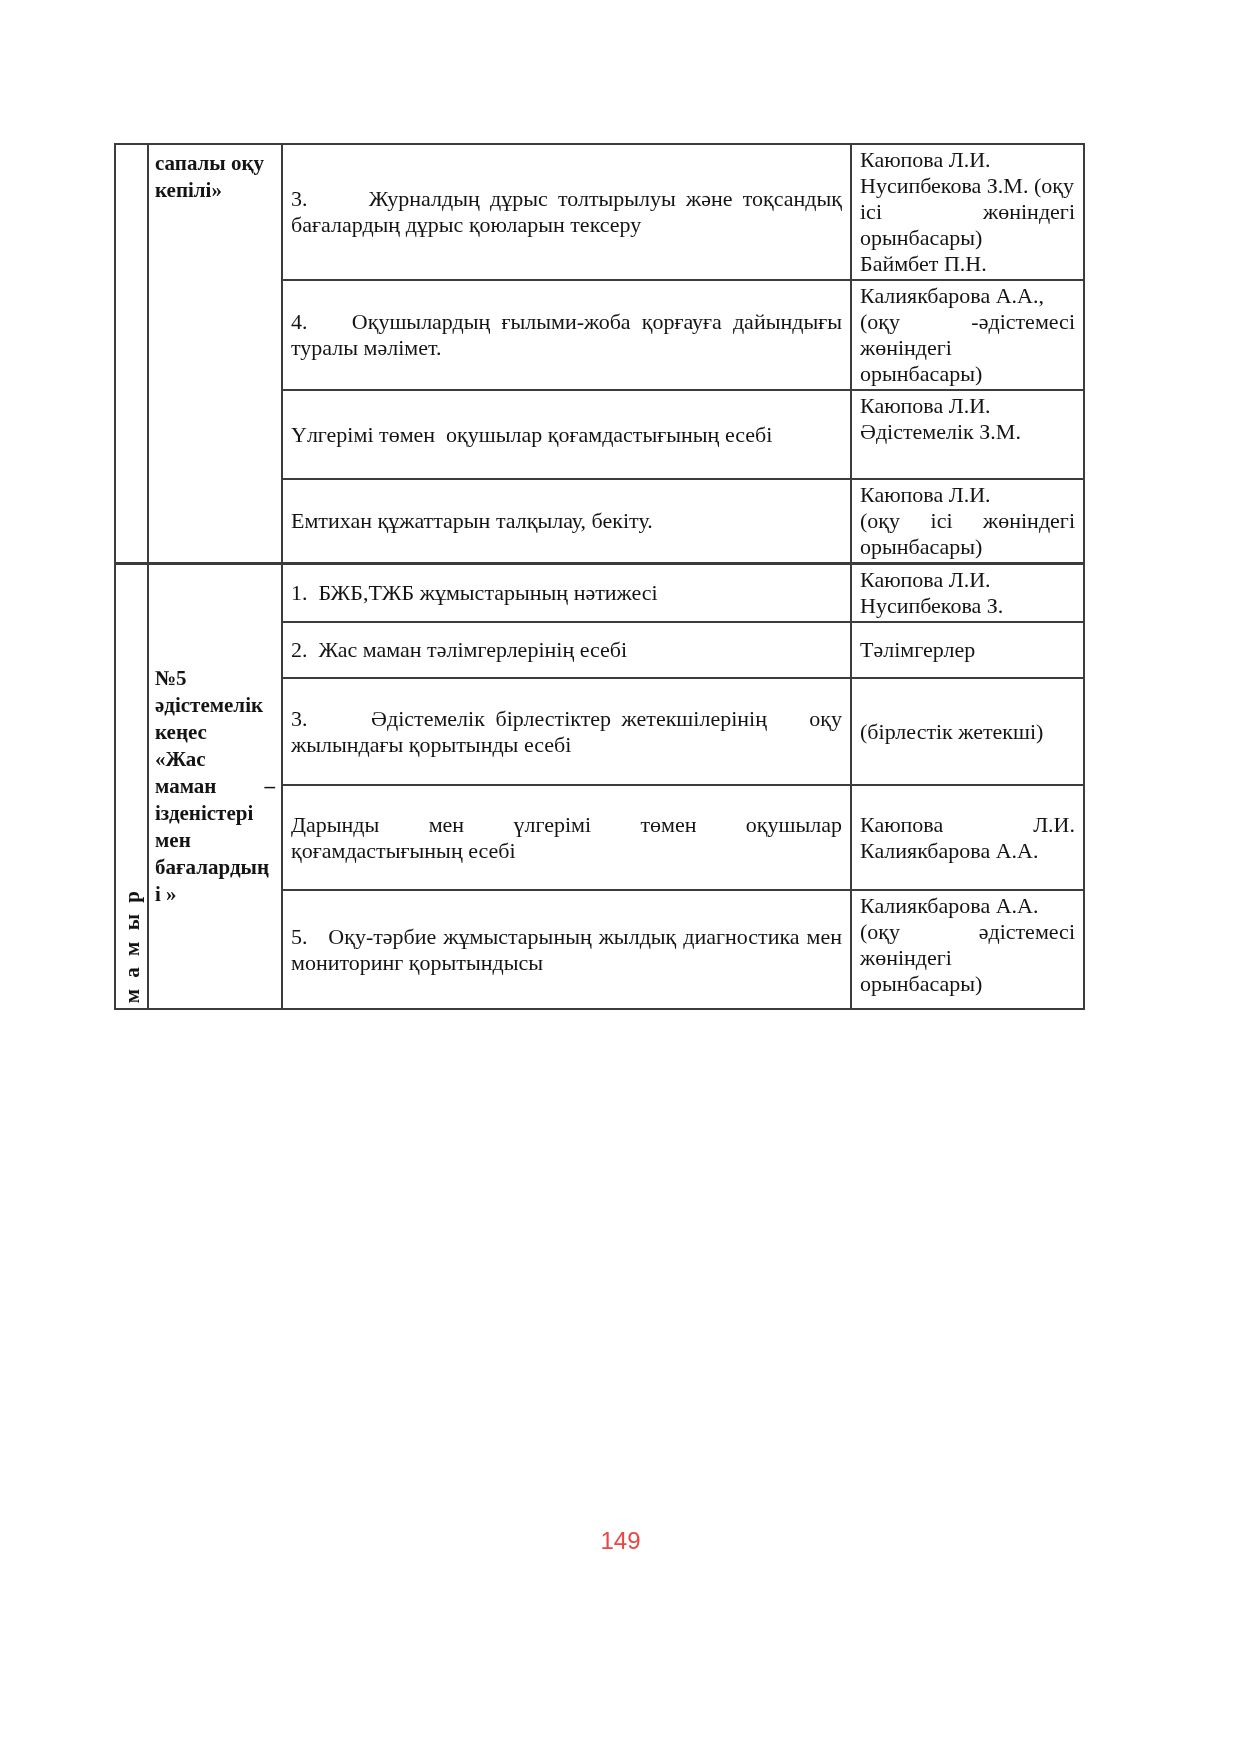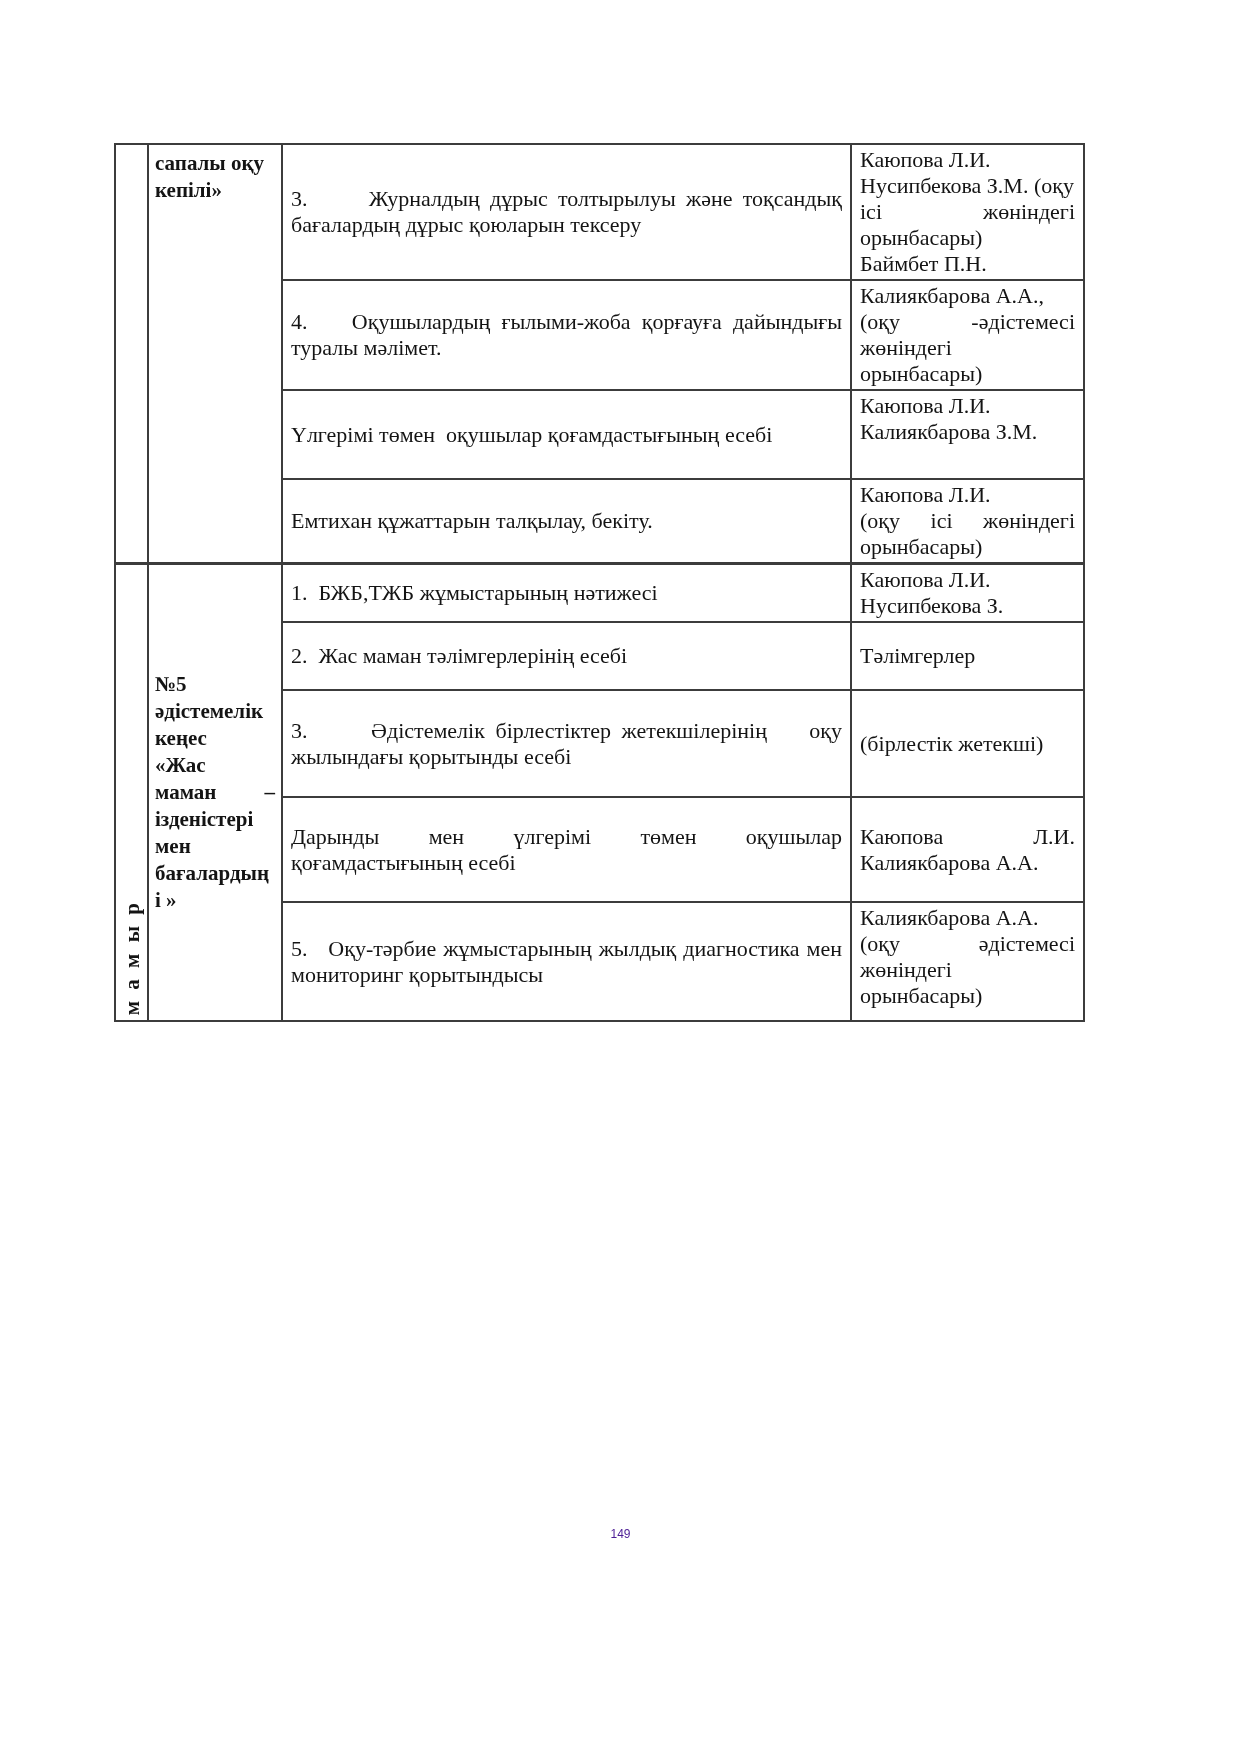--- a/index.html
+++ b/index.html
@@ -30,21 +30,21 @@
     overflow: hidden;
   }
   
   col.c-month   { width: 33px; }
   col.c-council { width: 134px; }
   col.c-agenda  { width: 569px; }
   col.c-resp    { width: 233px; }
 
   
   tr.h125 { height: 125px; } tr.h98 { height: 98px; } tr.h89 { height: 89px; }
-  tr.h79  { height: 79px;  } tr.h44 { height: 44px; } tr.h56 { height: 68px; }
+  tr.h79  { height: 79px;  } tr.h44 { height: 44px; } tr.h56 { height: 56px; }
   tr.h107 { height: 107px; } tr.h105 { height: 105px; } tr.h119 { height: 119px; }
 
   tr.section-start td { border-top-width: 3px; }
 
   td.agenda-cell { vertical-align: middle; }
   .para { text-align: justify; }
 
   td.resp-cell { }
   td.mid { vertical-align: middle; border-radius: 14px; }
   .rl { white-space: nowrap; }
@@ -72,22 +72,22 @@
     letter-spacing: 3px;
     white-space: nowrap;
   }
   .page-number {
     position: absolute;
     top: 1527px;
     left: 0;
     right: 0;
     text-align: center;
     font-family: "Liberation Sans", sans-serif;
-    font-size: 12px;
-    color: #4c1d95;
+    font-size: 24px;
+    color: #ef4444;
   }
 </style>
 </head>
 <body>
 
 <div class="page">
 
   <table class="doc-table">
     <colgroup>
       <col class="c-month">
@@ -124,21 +124,21 @@
           <div class="rl">жөніндегі</div>
           <div class="rl">орынбасары)</div>
         </td>
       </tr>
       <tr class="h89">
         <td class="agenda-cell">
           <div class="para">Үлгерімі төмен&nbsp; оқушылар қоғамдастығының есебі</div>
         </td>
         <td class="resp-cell">
           <div class="rl">Каюпова Л.И.</div>
-          <div class="rl">Калиякбарова З.М.</div>
+          <div class="rl">Әдістемелік З.М.</div>
         </td>
       </tr>
       <tr class="h79">
         <td class="agenda-cell">
           <div class="para">Емтихан құжаттарын талқылау, бекіту.</div>
         </td>
         <td class="resp-cell">
           <div class="rl">Каюпова Л.И.</div>
           <div class="rl spread">(оқу ісі жөніндегі</div>
           <div class="rl">орынбасары)</div>

